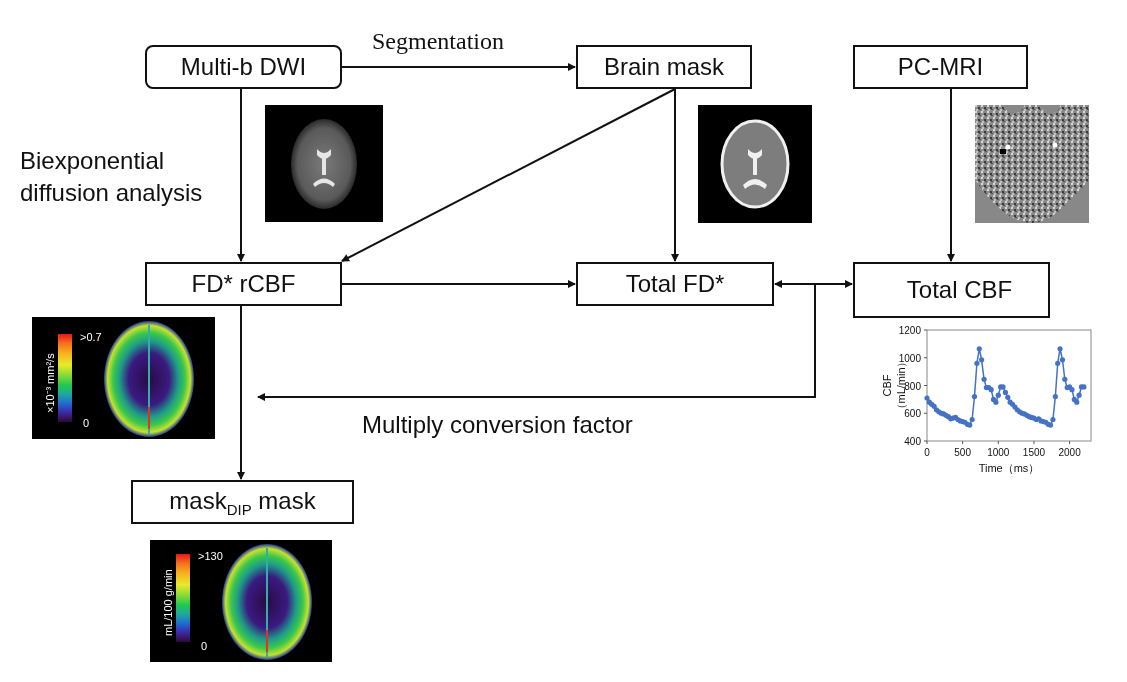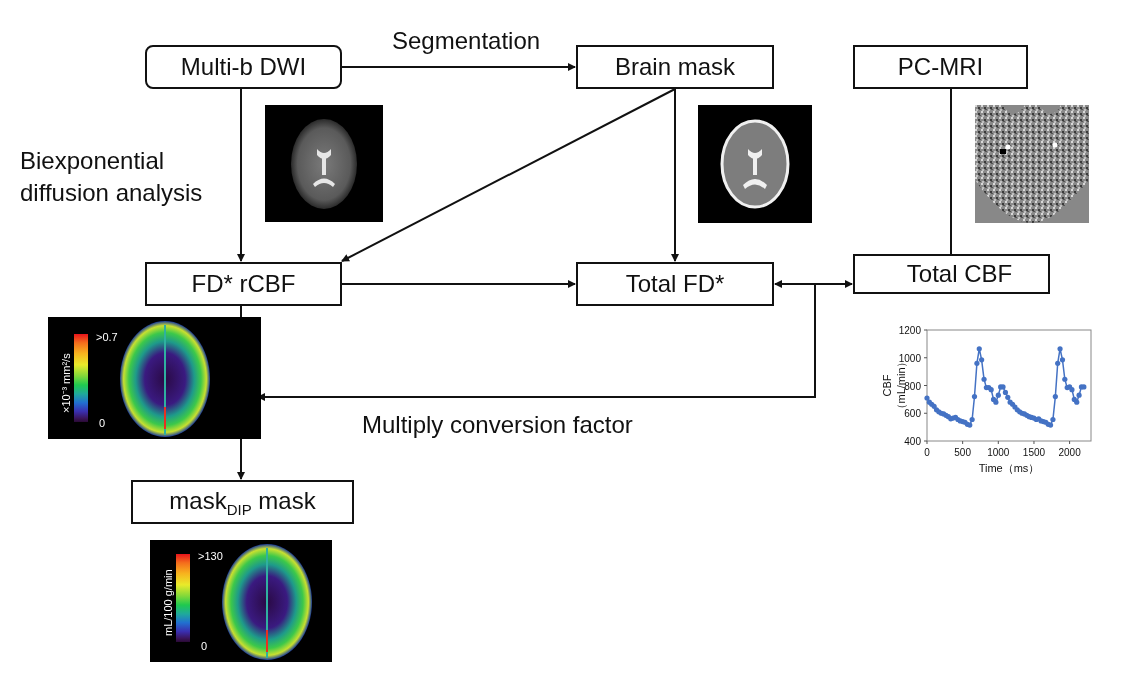--- a/index.html
+++ b/index.html
@@ -44,40 +44,40 @@
   <line x1="815" y1="284" x2="852" y2="284" stroke="#111" stroke-width="2" marker-end="url(#ah)"></line>
 
   <polyline points="815,284 815,397 258,397" fill="none" stroke="#111" stroke-width="2" marker-end="url(#ah)"></polyline>
 
   <line x1="241" y1="306" x2="241" y2="479" stroke="#111" stroke-width="2" marker-end="url(#ah)"></line>
 </svg>
 
 <div class="box" style="left:145px;top:45px;width:197px;height:44px;border-radius:8px;">
     <span>Multi-b DWI</span>
   </div>
-<div class="box" style="left:576px;top:45px;width:198px;height:44px;">
+<div class="box" style="left:576px;top:45px;width:176px;height:44px;">
     <span>Brain mask</span>
   </div>
 <div class="box" style="left:853px;top:45px;width:175px;height:44px;">
     <span>PC-MRI</span>
   </div>
 <div class="box" style="left:145px;top:262px;width:197px;height:44px;">
     <span>FD* rCBF</span>
   </div>
 <div class="box" style="left:576px;top:262px;width:198px;height:44px;">
     <span>Total FD*</span>
   </div>
-<div class="box" style="left:853px;top:254px;width:197px;height:40px;padding-left:16px;">
+<div class="box" style="left:853px;top:262px;width:197px;height:56px;padding-left:16px;">
     <span>Total CBF</span>
   </div>
 <div class="box" style="left:131px;top:480px;width:223px;height:44px;">
   <span><span>mask</span><span class="sub">DIP</span><span style="white-space:pre;"> mask</span></span>
 </div>
 
-<div class="label" style="left:392px;top:26px;">Segmentation</div>
+<div class="label" style="left:372px;top:26px;font-family:Liberation Serif, serif;">Segmentation</div>
 <div class="label" style="left:20px;top:146px;">Biexponential</div>
 <div class="label" style="left:20px;top:178px;">diffusion analysis</div>
 <div class="label" style="left:362px;top:410px;">Multiply conversion factor</div>
 
 <div class="img" style="left:265px;top:105px;width:118px;height:117px;">
   <svg width="118" height="117">
     <defs>
         <radialGradient id="dwig" cx="50%" cy="50%" r="50%">
           <stop offset="0%" stop-color="#7a7a7a"></stop>
           <stop offset="80%" stop-color="#5a5a5a"></stop>
@@ -111,21 +111,21 @@
         <rect x="4" y="4" width="2" height="1" fill="#555"></rect>
       </pattern>
     </defs>
     <path d="M0,0 L28,0 Q38,18 50,0 L64,0 Q76,18 86,0 L114,0 L114,75 Q80,118 57,118 Q30,118 0,75 z" fill="url(#noise)"></path>
     <rect x="25" y="44" width="6" height="5" fill="#000"></rect>
     <circle cx="33" cy="42" r="2.5" fill="#fff"></circle>
     <circle cx="80" cy="40" r="2.5" fill="#fff"></circle>
   </svg>
 </div>
 
-<div class="img" style="left:48px;top:317px;width:183px;height:122px;padding-left:30px;">
+<div class="img" style="left:32px;top:317px;width:183px;height:122px;">
   <svg width="183" height="122" style="position:absolute;left:0;top:0;">
     <defs>
         <radialGradient id="fdg" cx="50%" cy="50%" r="50%">
           <stop offset="0%" stop-color="#2a0a45"></stop>
           <stop offset="45%" stop-color="#3a1a80"></stop>
           <stop offset="65%" stop-color="#1e9a8a"></stop>
           <stop offset="80%" stop-color="#3cc84a"></stop>
           <stop offset="92%" stop-color="#c8e030"></stop>
           <stop offset="100%" stop-color="#1a3a9a"></stop>
         </radialGradient>

